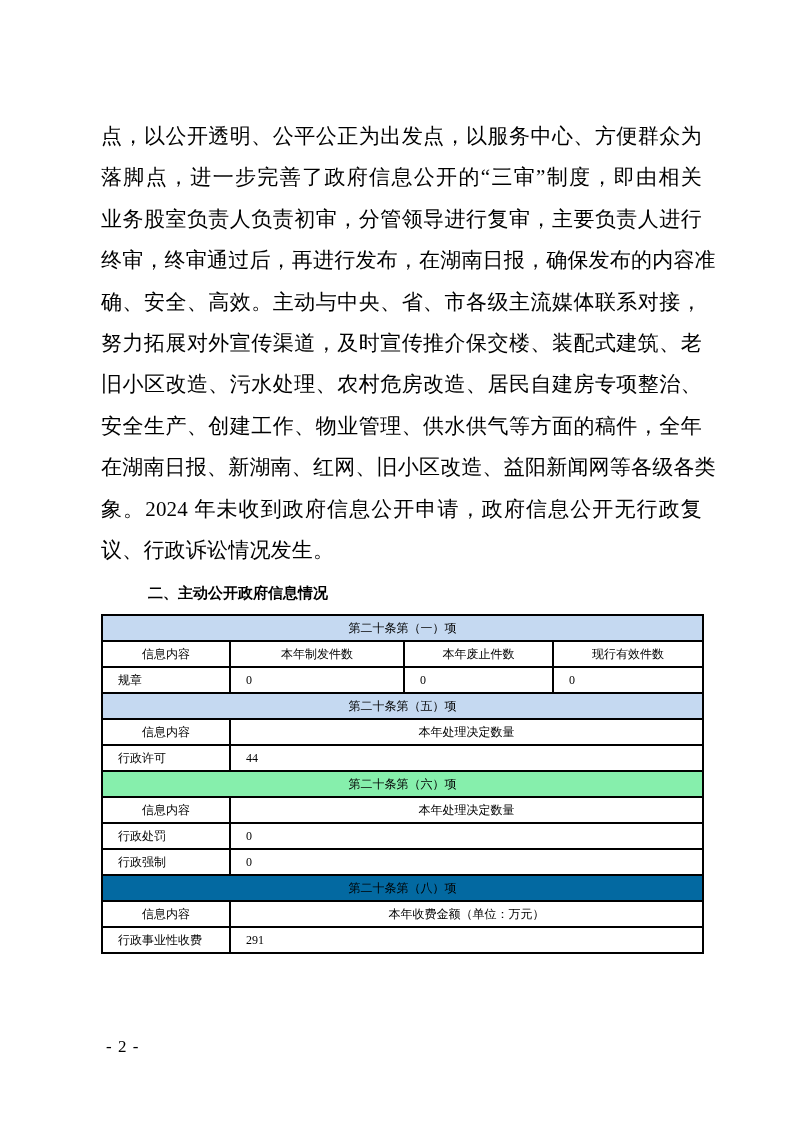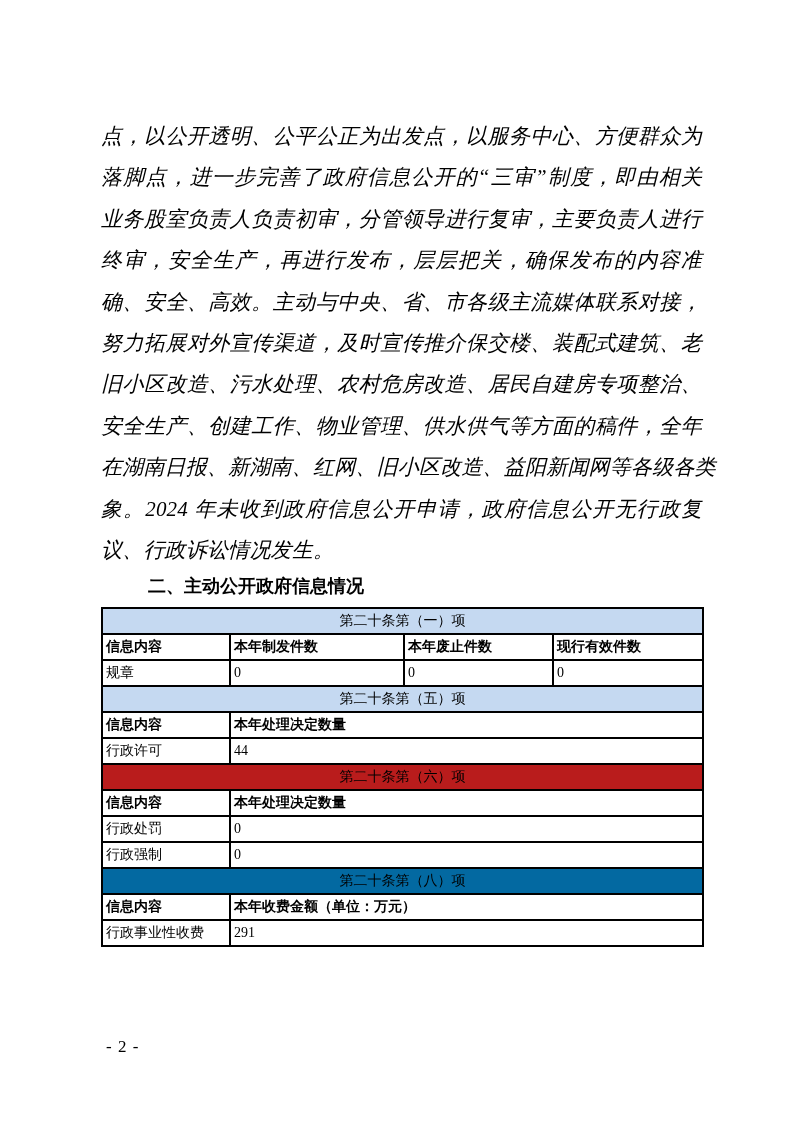--- a/index.html
+++ b/index.html
@@ -22,74 +22,74 @@
   }
   .body-paragraph { width: 601px; }
   .body-line {
     font-size: 21px;
     line-height: 41.4px;
     height: 41.4px;
     white-space: nowrap;
     text-align: justify;
     text-align-last: justify;
     letter-spacing: 0.2px;
-    font-style: italic;
   }
   .body-line.last {
     text-align-last: left;
   }
   .section-heading {
     font-family: Liberation Sans, sans-serif;
     font-weight: bold;
-    font-size: 18px;
+    font-size: 15px;
     line-height: 30px;
     padding-left: 47px;
+    margin-top: 7px;
     margin-bottom: 6px;
     white-space: nowrap;
   }
   table.info-table {
     border-collapse: collapse;
     table-layout: fixed;
     width: 601px;
   }
   table.info-table td {
     border: 2px solid #000000;
     height: 24px;
-    padding: 0 3px;
-    font-size: 14px;
+    padding: 0 15px;
+    font-size: 12px;
     line-height: 1.05;
     vertical-align: middle;
     overflow: hidden;
     white-space: nowrap;
   }
   td.sec-title {
     text-align: center;
     font-size: 17px;
   }
-  td.col-head { text-align: left; font-weight: bold; }
+  td.col-head { text-align: center; }
   td.row-label { text-align: left; padding-left: 4px; }
   td.cell-value { text-align: left; padding-left: 8px; }
   .page-number {
     position: absolute;
     left: 106px; top: 1037px;
     font-size: 17px;
     letter-spacing: 1px;
     white-space: pre;
   }
 </style>
 </head>
 <body>
 
 <div class="page">
   <div class="content">
     <div class="body-paragraph" id="body-paragraph">
         <div class="body-line">点，以公开透明、公平公正为出发点，以服务中心、方便群众为</div>
         <div class="body-line">落脚点，进一步完善了政府信息公开的“三审”制度，即由相关</div>
         <div class="body-line">业务股室负责人负责初审，分管领导进行复审，主要负责人进行</div>
-        <div class="body-line">终审，安全生产，再进行发布，层层把关，确保发布的内容准</div>
+        <div class="body-line">终审，终审通过后，再进行发布，在湖南日报，确保发布的内容准</div>
         <div class="body-line">确、安全、高效。主动与中央、省、市各级主流媒体联系对接，</div>
         <div class="body-line">努力拓展对外宣传渠道，及时宣传推介保交楼、装配式建筑、老</div>
         <div class="body-line">旧小区改造、污水处理、农村危房改造、居民自建房专项整治、</div>
         <div class="body-line">安全生产、创建工作、物业管理、供水供气等方面的稿件，全年</div>
         <div class="body-line">在湖南日报、新湖南、红网、旧小区改造、益阳新闻网等各级各类</div>
         <div class="body-line">象。2024 年未收到政府信息公开申请，政府信息公开无行政复</div>
         <div class="body-line last">议、行政诉讼情况发生。</div>
       </div>
     <div class="section-heading">二、主动公开政府信息情况</div>
     <table class="info-table" id="info-table">
@@ -120,21 +120,21 @@
           </tr>
           <tr>
             <td class="col-head">信息内容</td>
             <td class="col-head" colspan="3">本年处理决定数量</td>
           </tr>
           <tr>
             <td class="row-label">行政许可</td>
             <td class="cell-value" colspan="3">44</td>
           </tr>
           <tr>
-            <td class="sec-title" colspan="4" style="background: #b91c1c;">第二十条第（六）项</td>
+            <td class="sec-title" colspan="4" style="background: #86efac;">第二十条第（六）项</td>
           </tr>
           <tr>
             <td class="col-head">信息内容</td>
             <td class="col-head" colspan="3">本年处理决定数量</td>
           </tr>
           <tr>
             <td class="row-label">行政处罚</td>
             <td class="cell-value" colspan="3">0</td>
           </tr>
           <tr>

